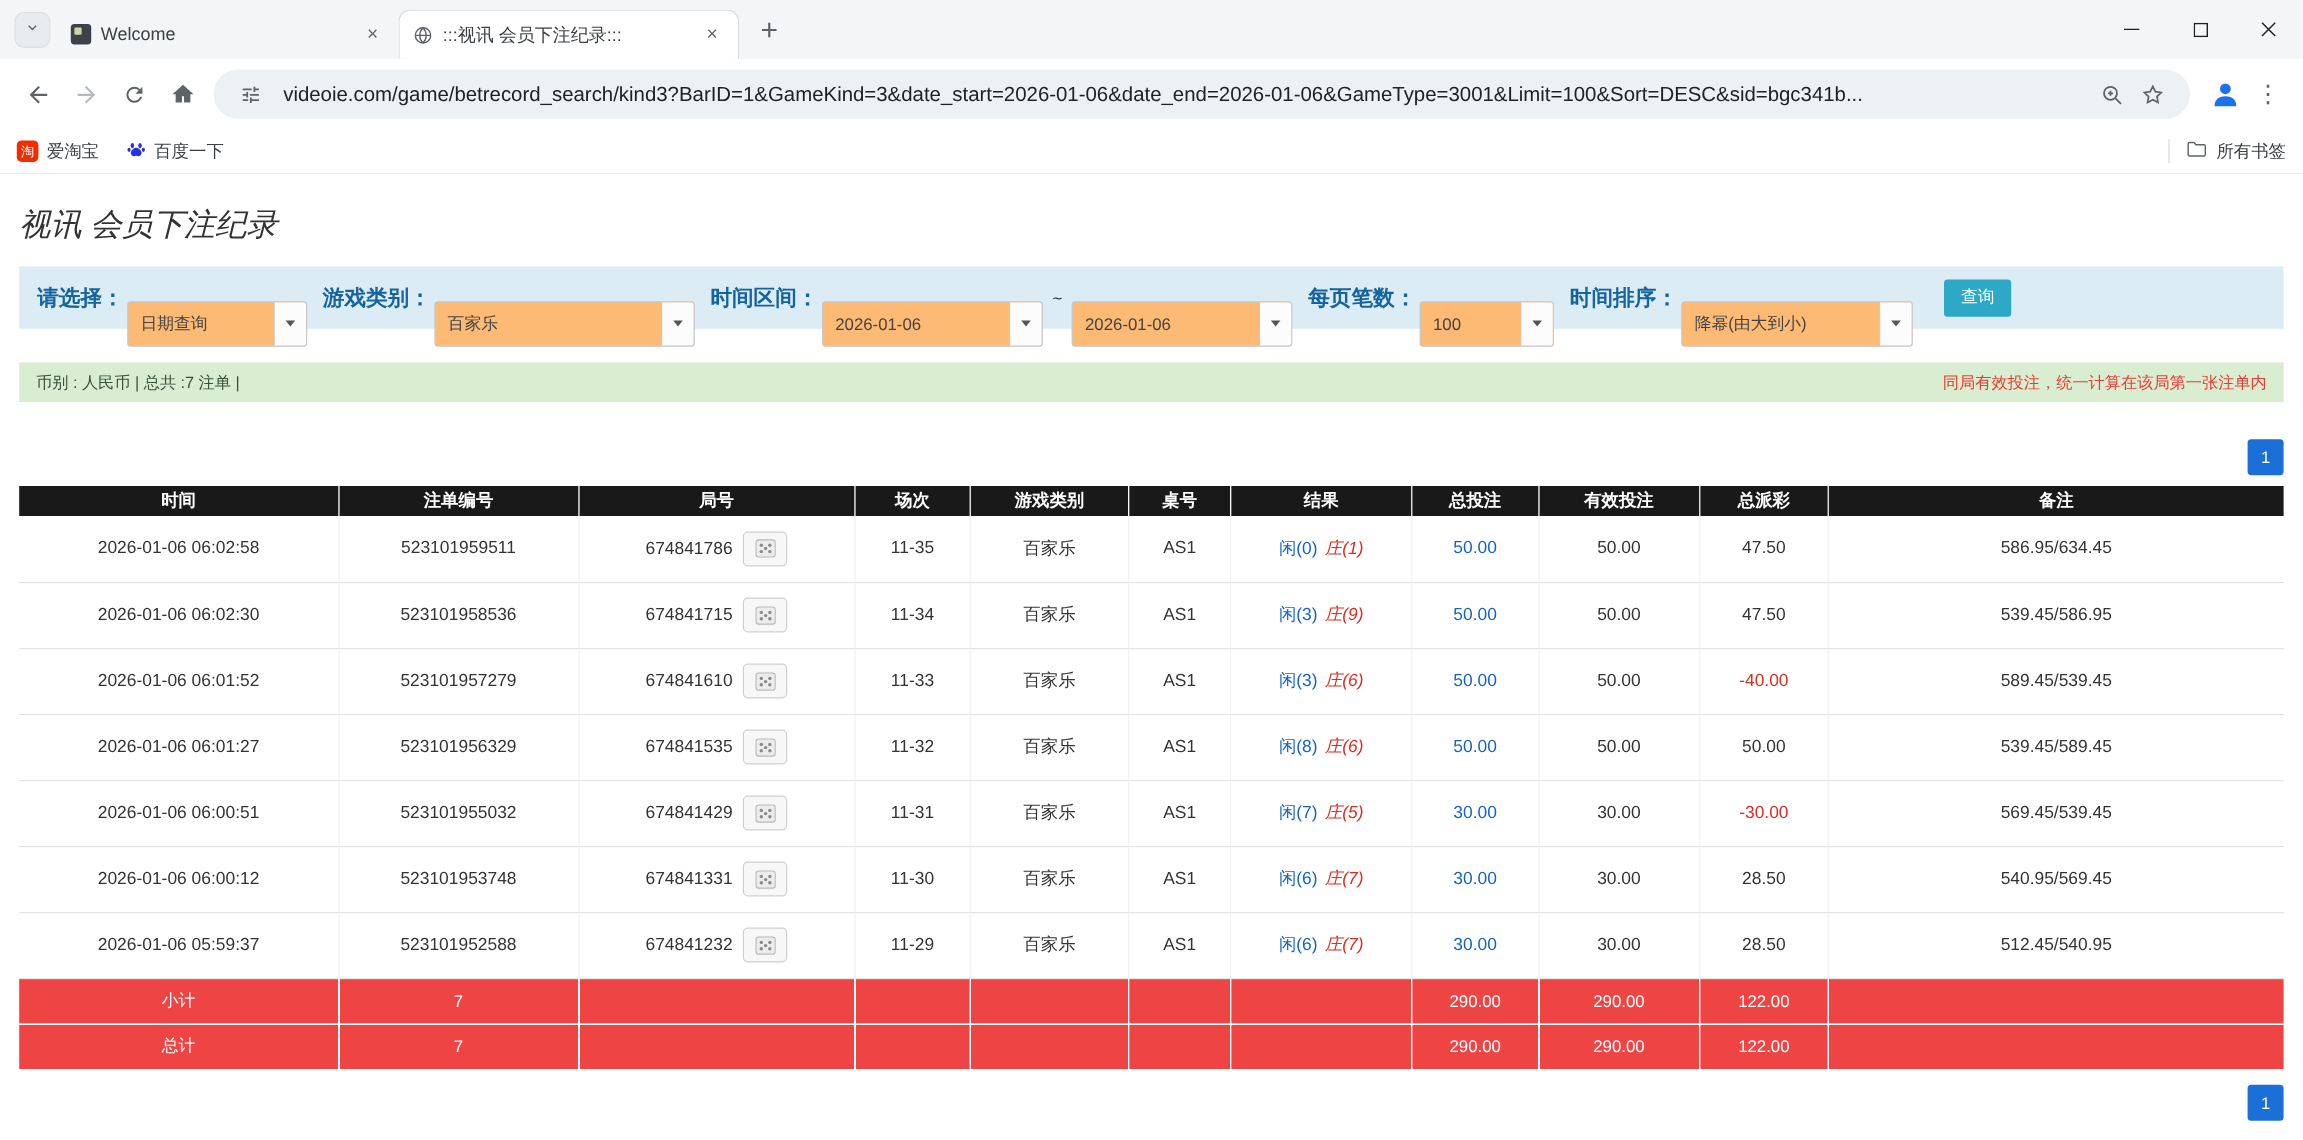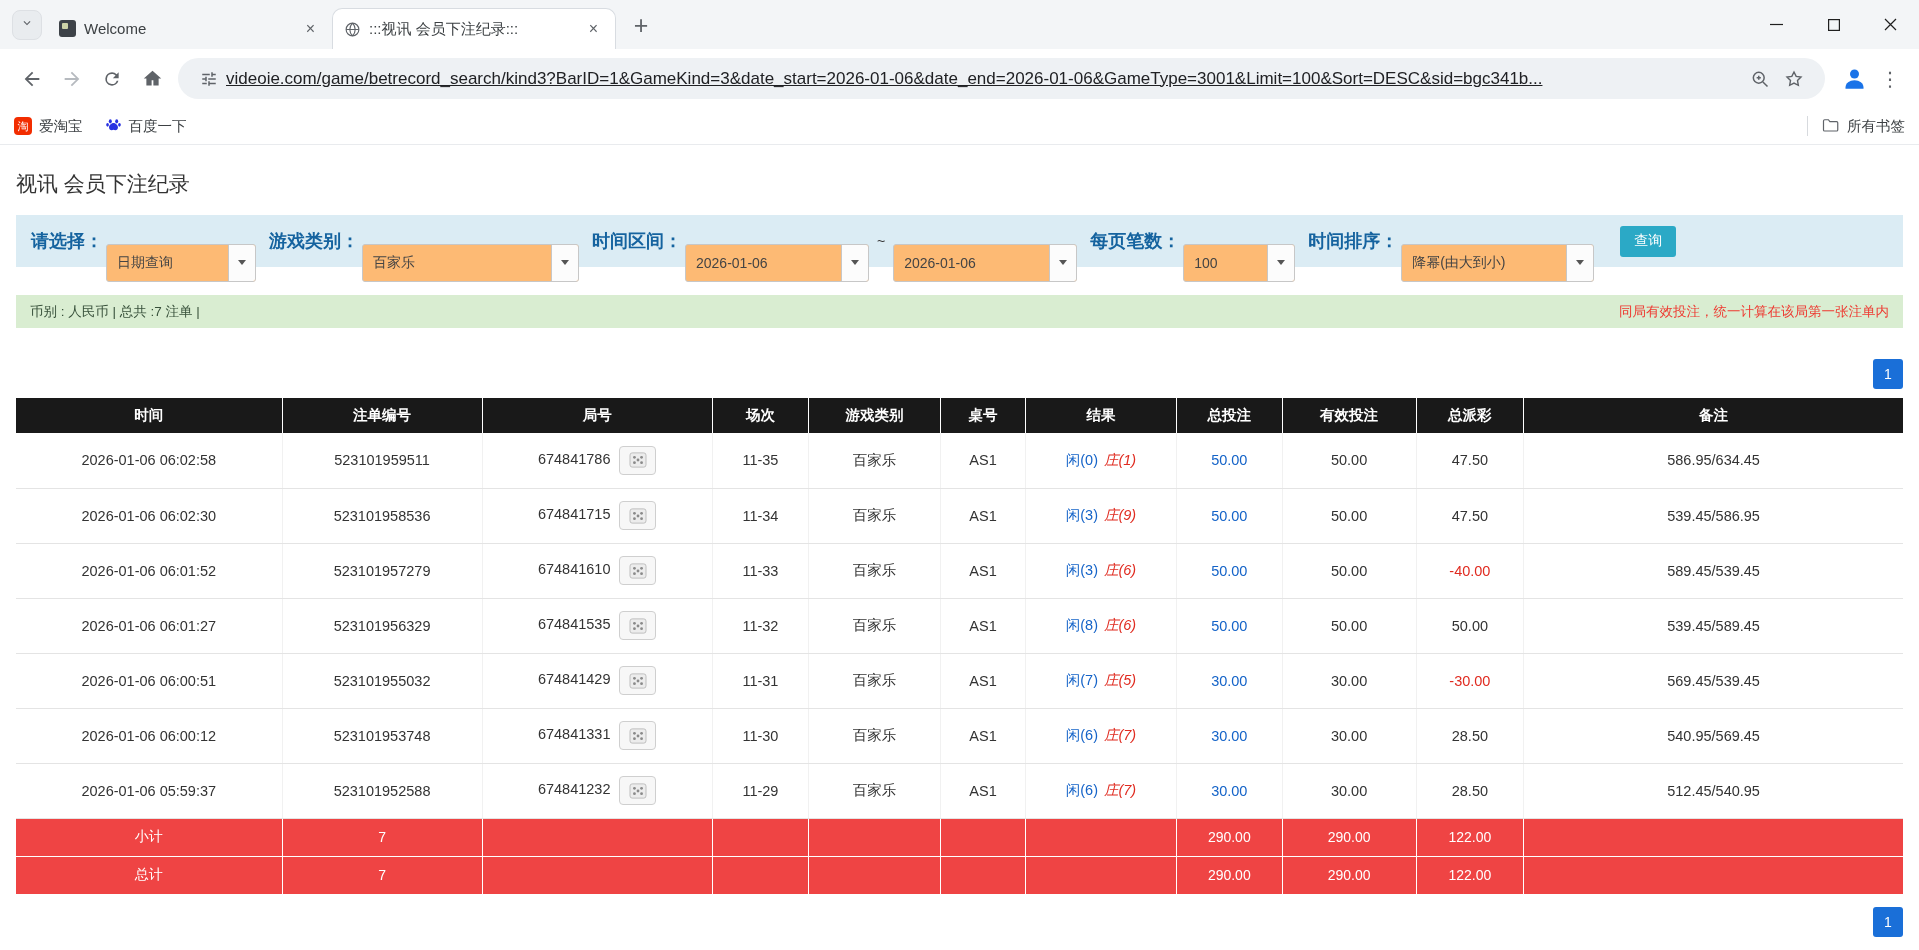--- a/index.html
+++ b/index.html
@@ -80,21 +80,21 @@
     border-radius: 21px;
     display: flex; align-items: center;
     padding: 0 14px;
     margin: 0 10px 0 6px;
     min-width: 0;
   }
   .omnibox .url-text {
     flex: 1; min-width: 0;
     font-size: 17px; color: #202124;
     white-space: nowrap; overflow: hidden; text-overflow: ellipsis;
-    text-decoration: underline;
+    margin-left: 10px;
   }
   .omni-icon { width: 34px; height: 34px; display: flex; align-items: center; justify-content: center; flex: none; }
   .avatar-btn { width: 38px; height: 38px; border-radius: 50%; display: flex; align-items: center; justify-content: center; flex: none; }
   .menu-btn { width: 34px; height: 38px; display: flex; align-items: center; justify-content: center; font-size: 20px; color: #5f6368; flex: none; letter-spacing: 0; }
 
   .bookmarks-bar {
     height: 37px; background: #fff;
     display: flex; align-items: center;
     padding: 0 14px;
     border-bottom: 1px solid #e9ebee;
@@ -107,21 +107,21 @@
   .bm-fav-taobao {
     width: 18px; height: 18px; background: #f22d00; border-radius: 4px;
     color: #fff; font-size: 11px; display: flex; align-items: center; justify-content: center;
   }
   .bm-spacer { flex: 1; }
   .bm-divider { width: 1px; height: 20px; background: #d7dade; margin-right: 14px; }
   .all-bookmarks { display: flex; align-items: flex-end; gap: 7px; font-size: 14.5px; color: #3c4043; }
 
   
   .content { padding: 0 16px; background: #fff; }
-  .page-title { font-size: 21px; font-weight: 500; color: #333; padding: 25px 0 17px 0; }
+  .page-title { font-size: 26px; font-weight: 500; color: #333; padding: 25px 0 17px 0; font-style: italic; }
 
   .filter-bar {
     background: #dbecf4;
     height: 52px;
     display: flex; align-items: center;
     padding: 0 15px;
   }
   .f-group { display: flex; align-items: center; margin-right: 13px; }
   .f-label { color: #15639f; font-weight: bold; font-size: 18px; white-space: nowrap; margin-right: 3px; }
   .combo {
@@ -167,21 +167,21 @@
     background: #1a6fd8; color: #fff;
     border-radius: 3px; border: none;
     display: flex; align-items: center; justify-content: center;
     font-size: 14px; cursor: pointer;
   }
 
   .bet-table { width: 100%; border-collapse: collapse; table-layout: fixed; }
   .bet-table thead th {
     background: #191919; color: #fff;
     font-weight: bold; font-size: 14.5px;
-    height: 35px; text-align: center;
+    height: 25px; text-align: center;
     border-right: 1px solid #fff;
   }
   .bet-table thead th:last-child { border-right: none; }
   .bet-table tbody td {
     height: 55px; text-align: center;
     font-size: 14.5px; color: #333;
     border-bottom: 1px solid #e4e4e4;
     border-right: 1px solid #f1f1f1;
     overflow: hidden; white-space: nowrap;
   }

